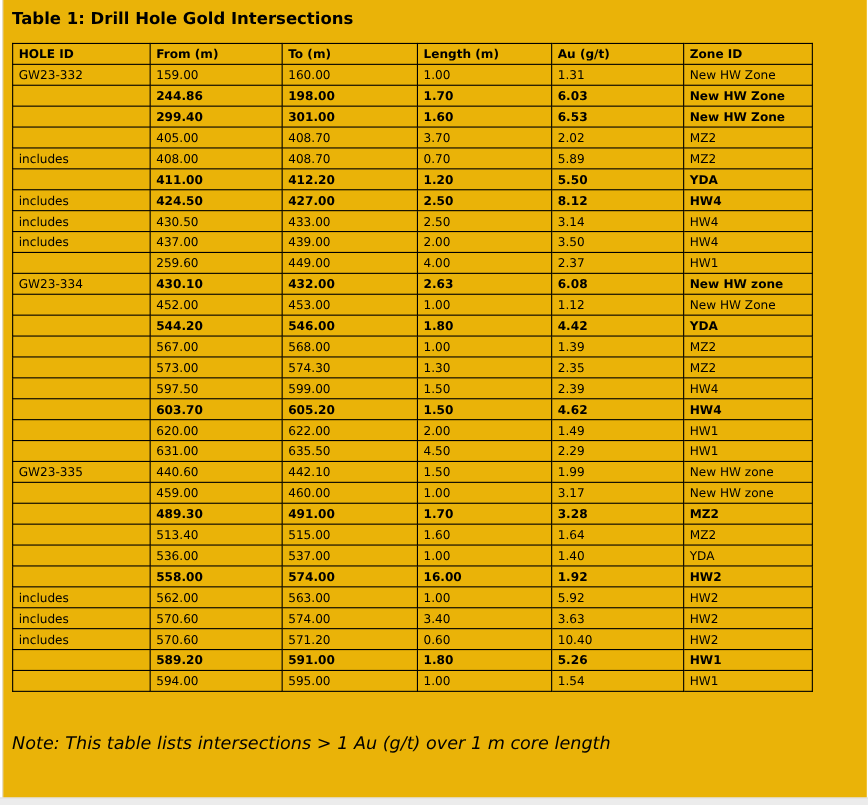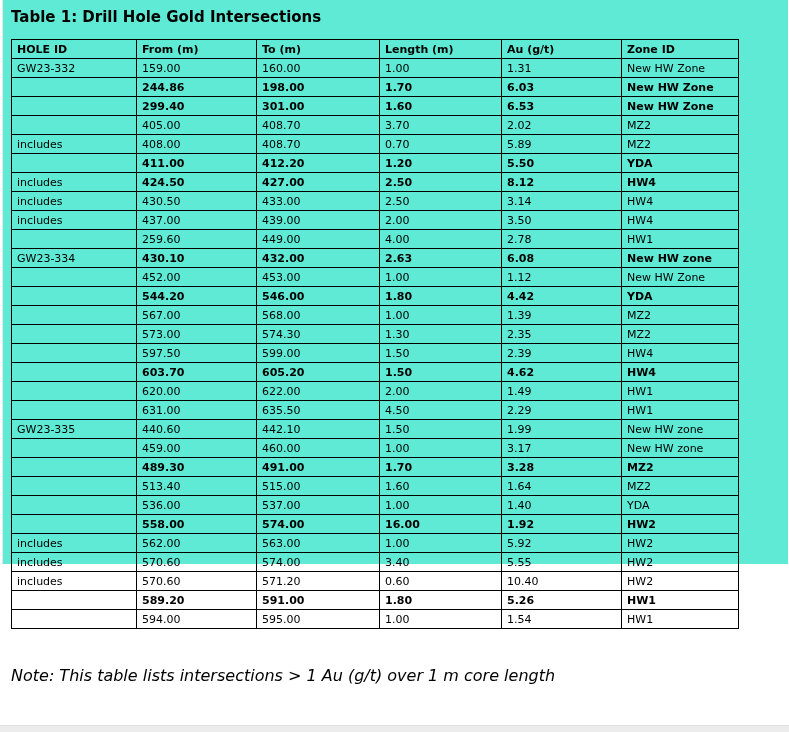--- a/index.html
+++ b/index.html
@@ -10,23 +10,23 @@
     height: 732px;
     overflow: hidden;
     font-family: "DejaVu Sans", "Liberation Sans", sans-serif;
     color: #000000;
   }
   .page {
     position: absolute;
     left: 2px;
     top: 0;
     width: 786px;
-    height: 564px;
+    height: 732px;
     border-left: 1px solid #e4e4e4;
-    background: #5eead4;
+    background: #eab308;
     box-sizing: border-box;
   }
   .title {
     font-size: 15px;
     font-weight: bold;
     margin: 0;
     padding: 8px 0 0 8px;
     letter-spacing: 0;
   }
   table.drill {
@@ -170,21 +170,21 @@
           <td>439.00</td>
           <td>2.00</td>
           <td>3.50</td>
           <td>HW4</td>
         </tr>
         <tr>
           <td></td>
           <td>259.60</td>
           <td>449.00</td>
           <td>4.00</td>
-          <td>2.78</td>
+          <td>2.37</td>
           <td>HW1</td>
         </tr>
         <tr>
           <td>GW23-334</td>
           <td class="b">430.10</td>
           <td class="b">432.00</td>
           <td class="b">2.63</td>
           <td class="b">6.08</td>
           <td class="b">New HW zone</td>
         </tr>
@@ -306,21 +306,21 @@
           <td>563.00</td>
           <td>1.00</td>
           <td>5.92</td>
           <td>HW2</td>
         </tr>
         <tr>
           <td>includes</td>
           <td>570.60</td>
           <td>574.00</td>
           <td>3.40</td>
-          <td>5.55</td>
+          <td>3.63</td>
           <td>HW2</td>
         </tr>
         <tr>
           <td>includes</td>
           <td>570.60</td>
           <td>571.20</td>
           <td>0.60</td>
           <td>10.40</td>
           <td>HW2</td>
         </tr>

